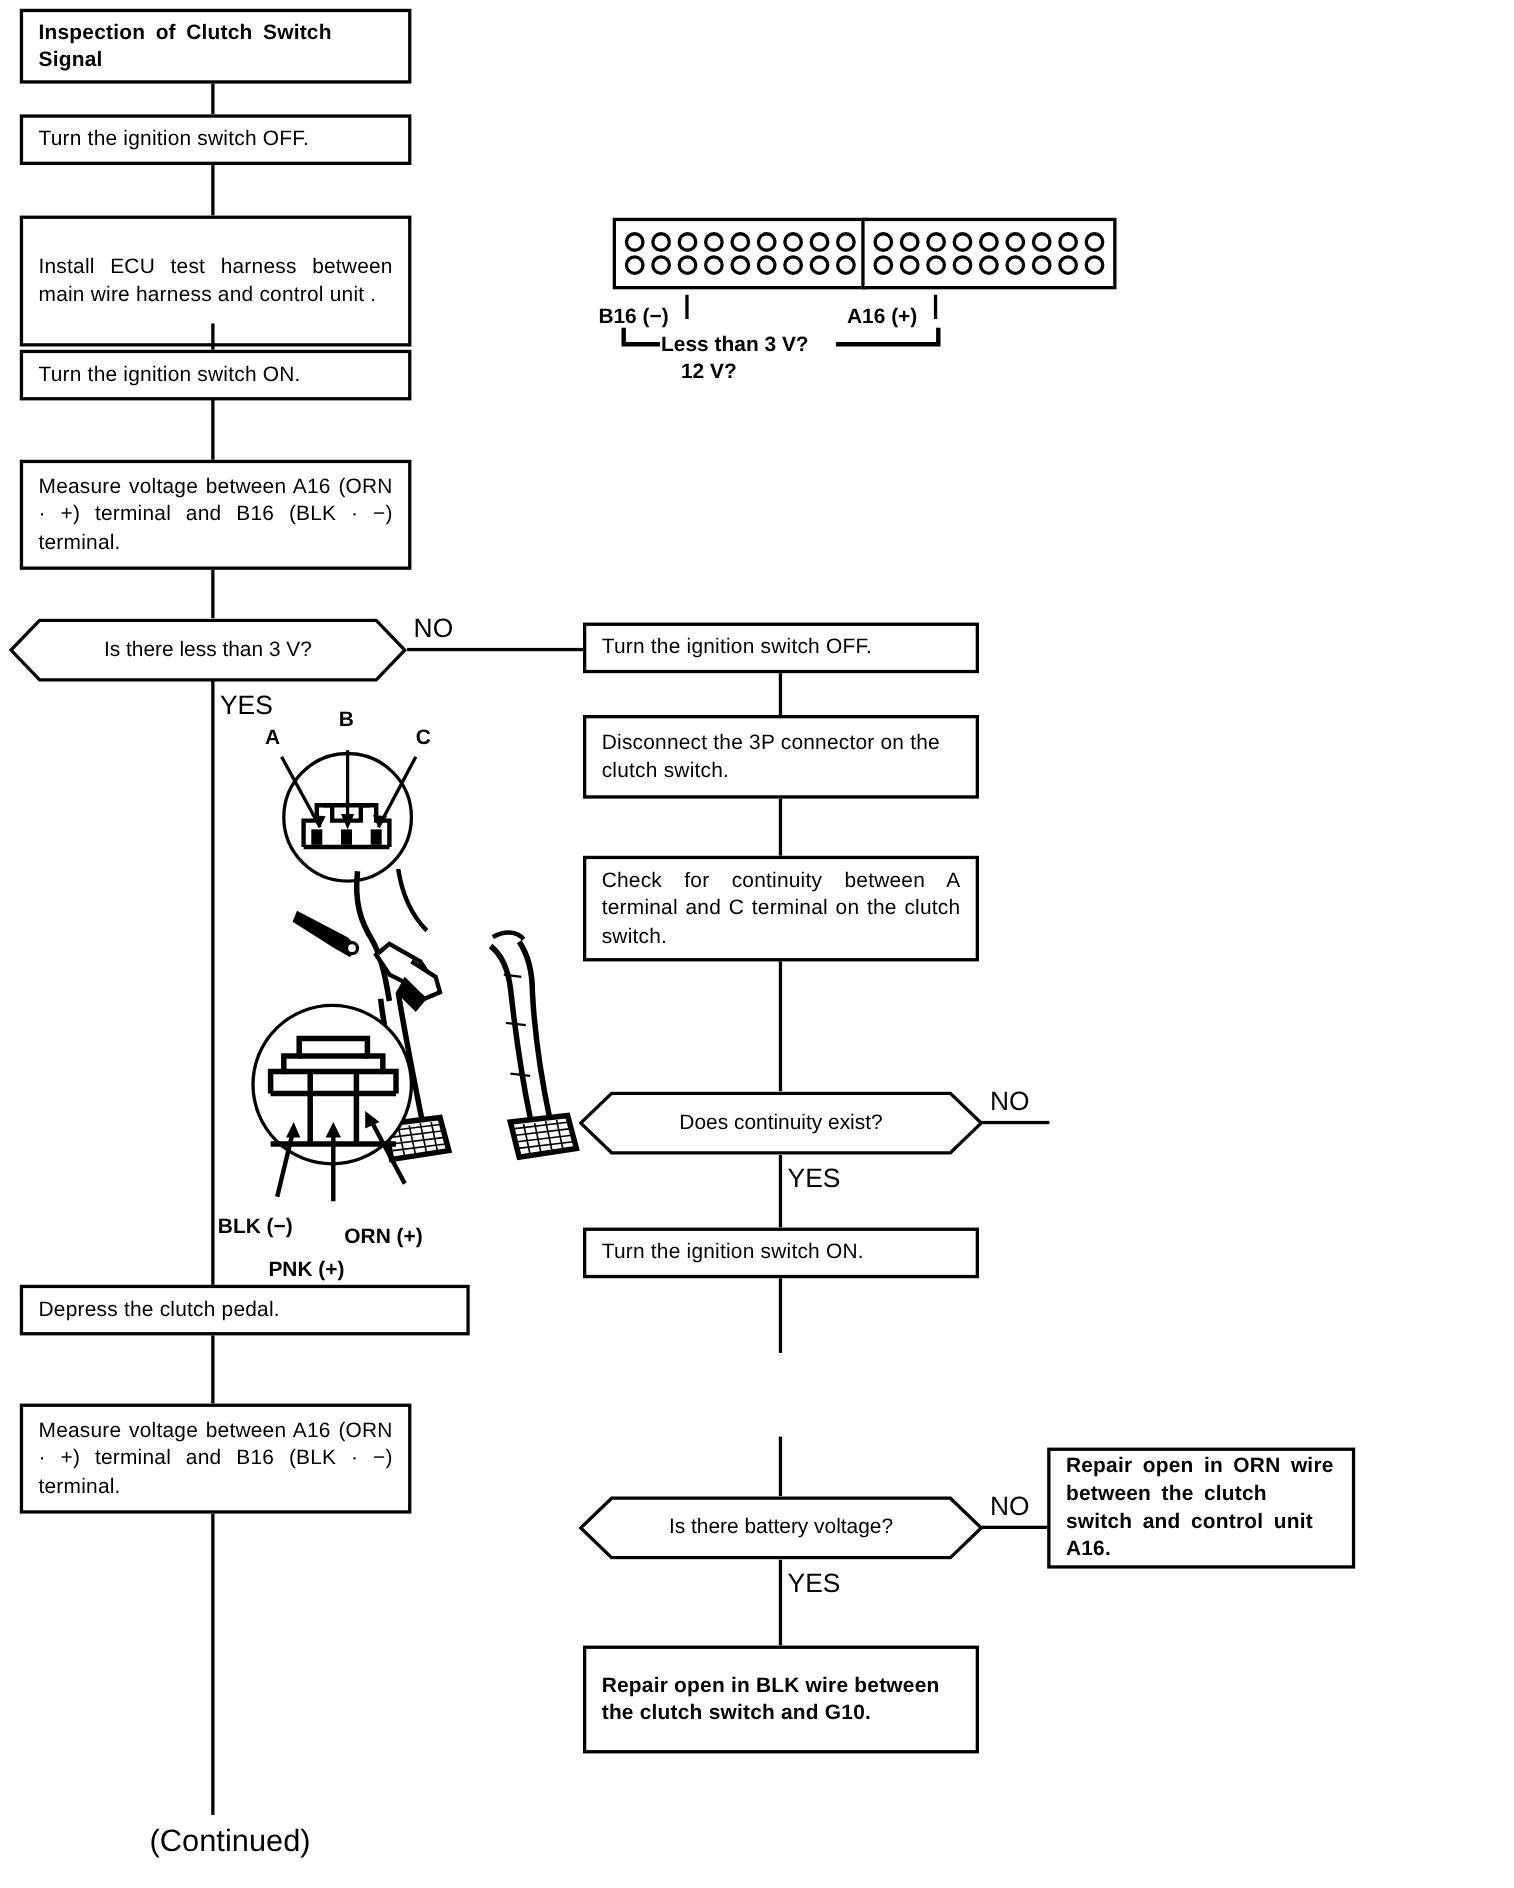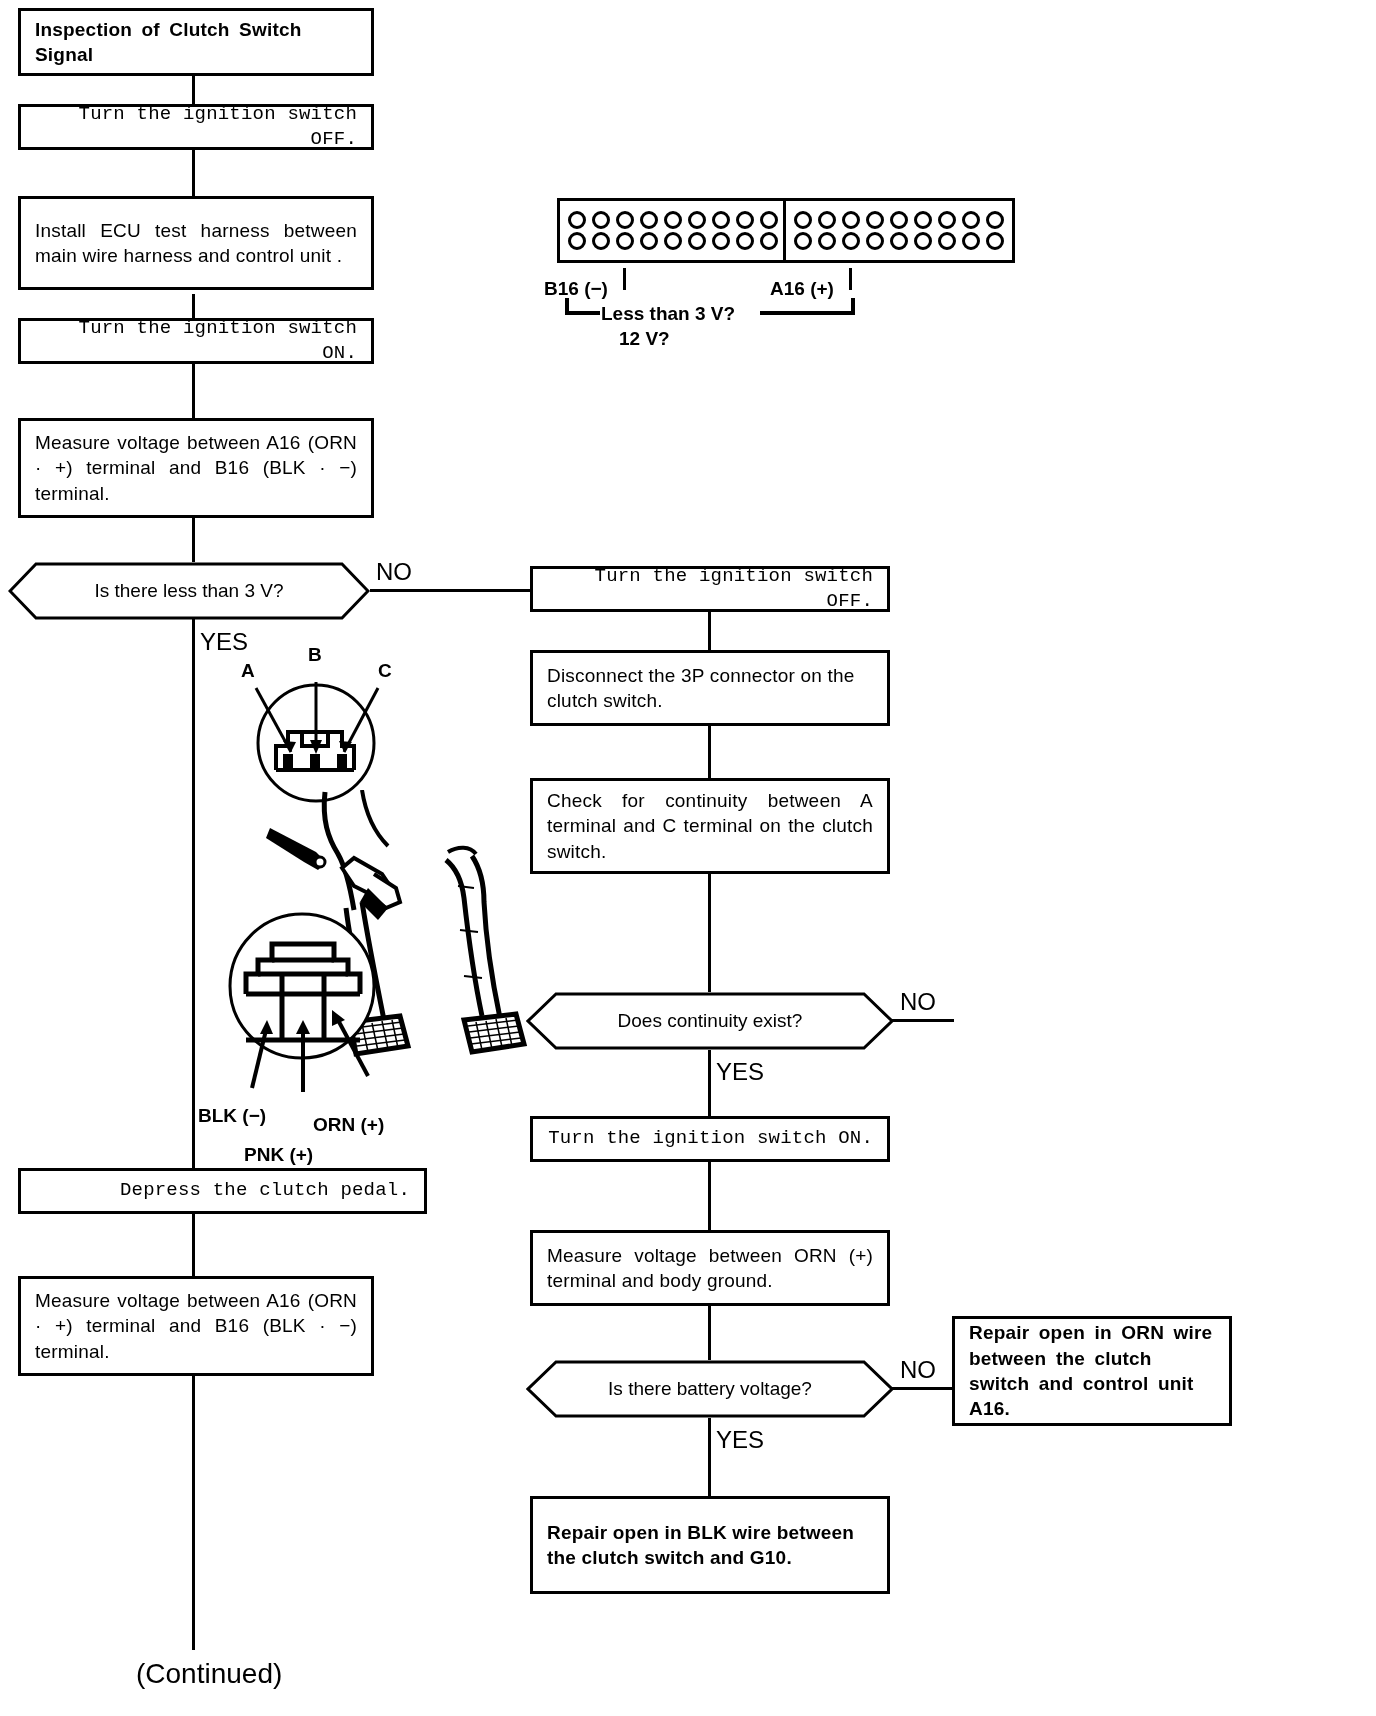--- a/index.html
+++ b/index.html
@@ -25,21 +25,21 @@
     background: #fff;
     display: flex;
     align-items: center;
     padding: 20px 14px;
   }
   .fbox .txt {
     font-size: 19px;
     line-height: 1.33;
     letter-spacing: .2px;
   }
-  .fbox.center .txt { width: 100%; text-align: right; font-family: Liberation Mono, monospace; }
+  .fbox.center .txt { width: 100%; text-align: left; }
   .fbox.just .txt { text-align: justify; text-align-last: left; }
   .fbox.bold .txt { font-weight: bold; }
   .fbox.bold .txt.sp { word-spacing: 4px; }
 
   
   .hex {
     position: absolute;
     box-sizing: border-box;
     display: flex;
     align-items: center;
@@ -110,21 +110,21 @@
   </div>
 
   <div class="vline" style="left:192px; top:76px; height:28px;"></div>
 
   <div class="fbox center" style="left:18px; top:104px; width:356px; height:44px;">
     <div class="txt">Turn the ignition switch OFF.</div>
   </div>
 
   <div class="vline" style="left:192px; top:148px; height:48px;"></div>
 
-  <div class="fbox just" style="left:18px; top:196px; width:356px; height:94px;">
+  <div class="fbox just" style="left:18px; top:196px; width:356px; height:119px;">
     <div class="txt">Install ECU test harness between main wire harness and control unit .</div>
   </div>
 
   <div class="vline" style="left:192px; top:294px; height:24px;"></div>
 
   <div class="fbox center" style="left:18px; top:318px; width:356px; height:44px;">
     <div class="txt">Turn the ignition switch ON.</div>
   </div>
 
   <div class="vline" style="left:192px; top:362px; height:56px;"></div>
@@ -336,23 +336,20 @@
 
   <div class="edge-label" style="left:716px; top:1058px;">YES</div>
   <div class="vline" style="left:708px; top:1050px; height:66px;"></div>
 
   <div class="fbox center" style="left:530px; top:1116px; width:360px; height:46px;">
     <div class="txt">Turn the ignition switch ON.</div>
   </div>
 
   <div class="vline" style="left:708px; top:1162px; height:68px;"></div>
 
-  <div class="fbox just" style="left:530px; top:1230px; width:360px; height:76px;">
-    <div class="txt">Measure voltage between ORN (+) terminal and body ground.</div>
-  </div>
 
   <div class="vline" style="left:708px; top:1306px; height:54px;"></div>
 
   <div class="hex" style="left:526px; top:1360px; width:368px; height:58px;">
     <svg width="368" height="58" viewBox="0 0 368 58">
       <polygon points="30,2 338,2 366,29 338,56 30,56 2,29" fill="#ffffff" stroke="#000000" stroke-width="3"></polygon>
     </svg>
     <div class="txt">Is there battery voltage?</div>
   </div>
 

